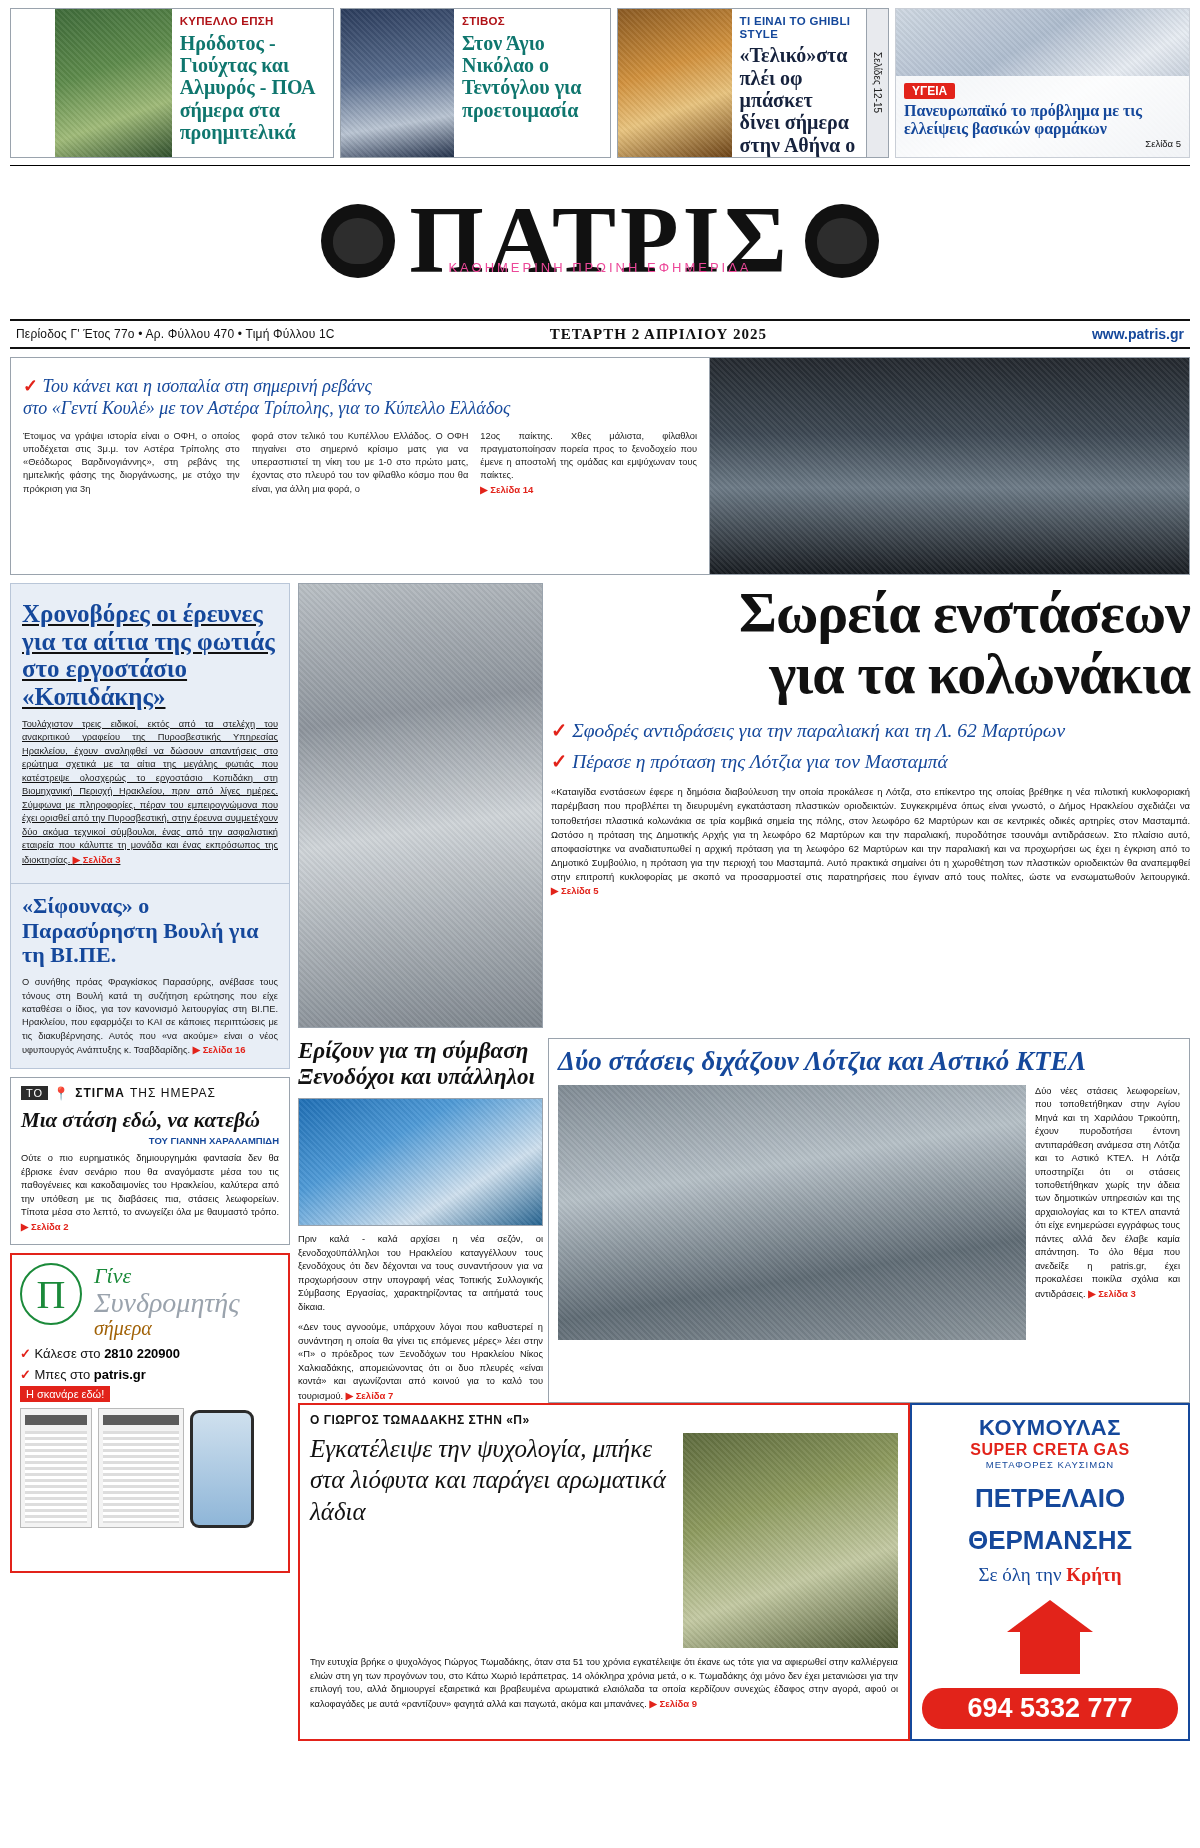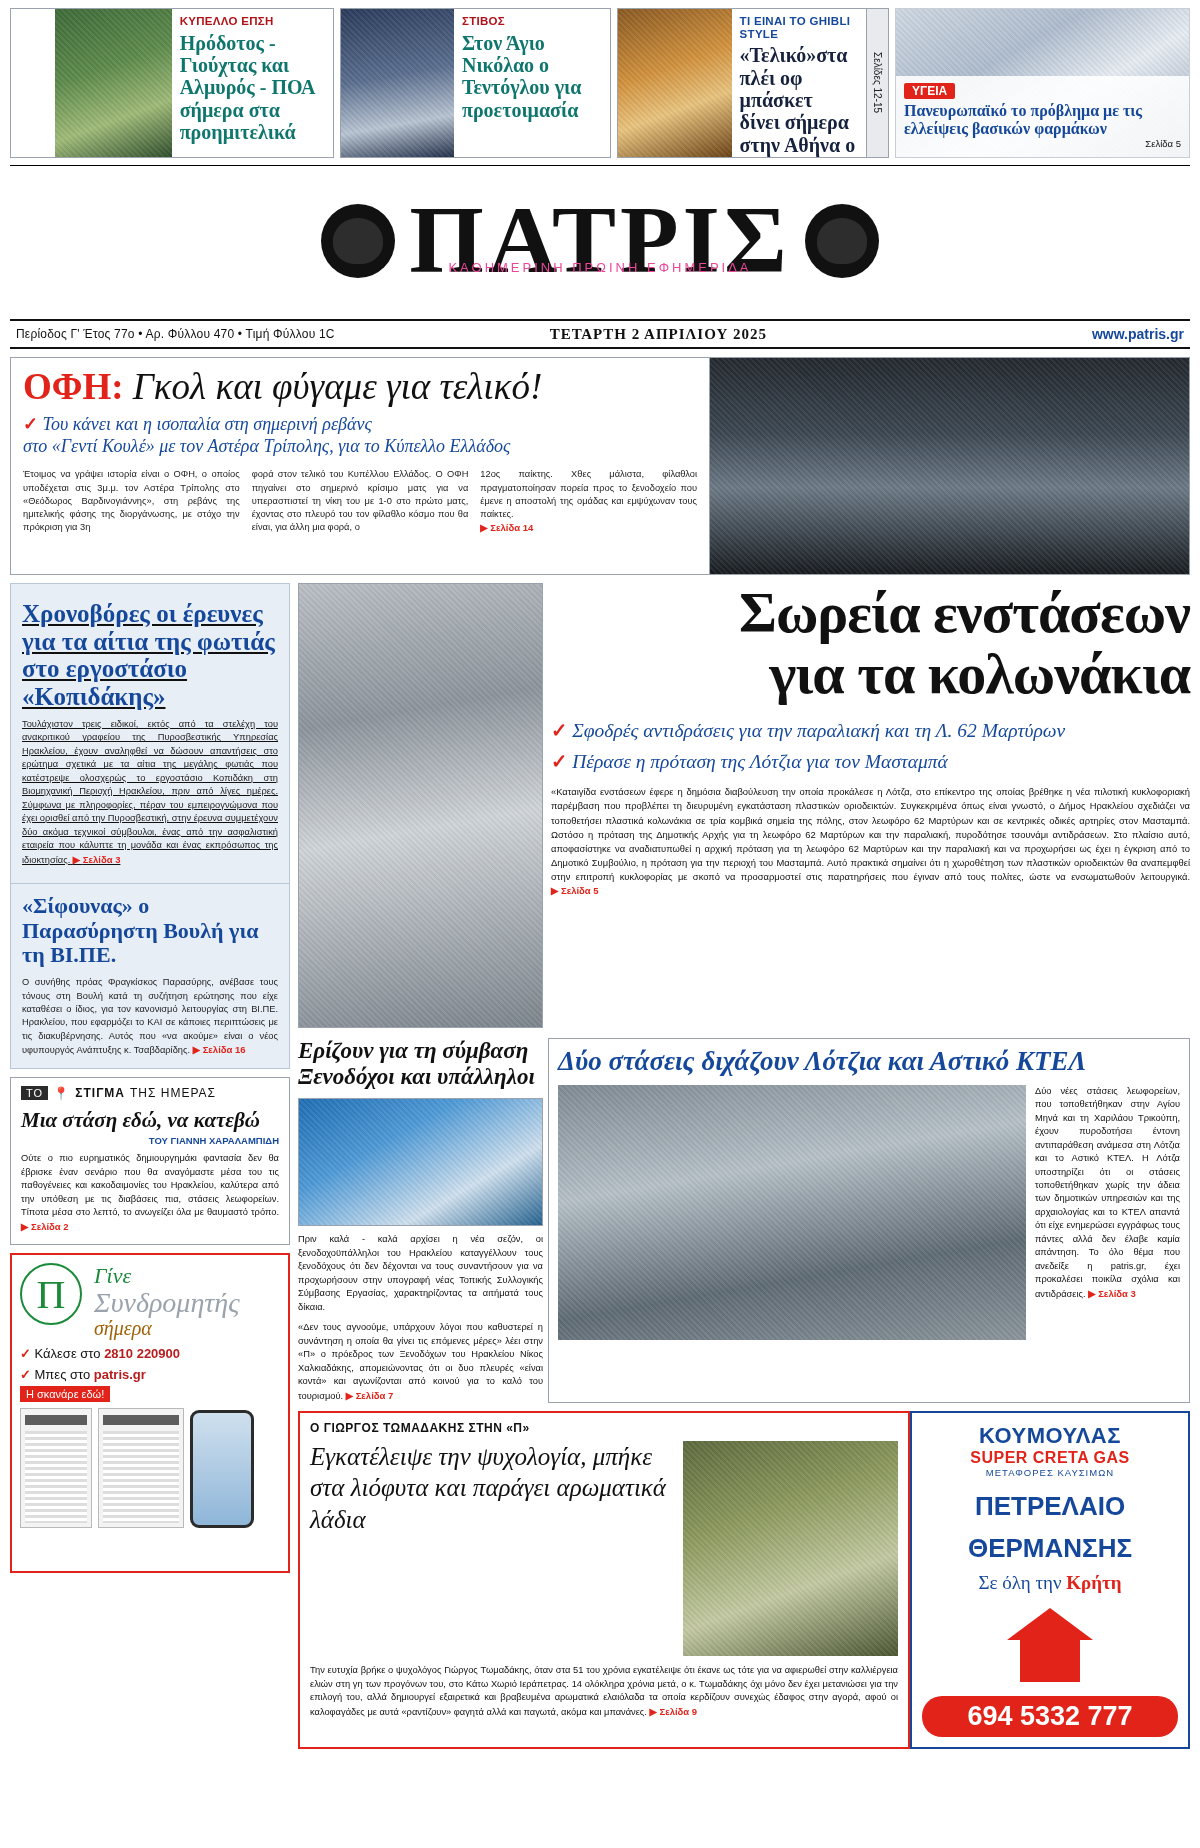--- a/index.html
+++ b/index.html
@@ -92,21 +92,21 @@
   .stigma-body { font-family:"Liberation Sans", sans-serif; font-size:9.3px; line-height:1.45; text-align:justify; margin-top:6px; }
 
   .sub-ad { border:2px solid #e2231a; margin-top:8px; padding:8px; position:relative; height:320px; overflow:hidden; background:#fff; }
   .sub-logo-box { width:62px; height:62px; border:2px solid #1b8a3a; border-radius:50%; display:flex; align-items:center; justify-content:center; font-family:"Liberation Serif", serif; font-size:40px; color:#1b8a3a; position:absolute; left:8px; top:8px; }
   .sub-head { margin-left:74px; }
   .sub-h1 { font-family:"Liberation Serif", serif; font-style:italic; font-size:22px; color:#1b8a3a; }
   .sub-h2 { font-family:"Liberation Serif", serif; font-style:italic; font-size:28px; color:#9aa3ad; line-height:1; }
   .sub-h3 { font-family:"Liberation Serif", serif; font-style:italic; font-size:20px; color:#a16207; }
   .sub-line { font-family:"Liberation Sans", sans-serif; font-size:13px; margin-top:6px; }
   .sub-line .chk { color:#e2231a; font-weight:bold; }
-  .sub-line .num { color:#b91c1c; font-weight:bold; }
+  .sub-line .num { color:#000000; font-weight:bold; }
   .sub-scan { background:#e2231a; color:#fff; font-family:"Liberation Sans", sans-serif; font-size:11px; padding:2px 6px; display:inline-block; margin-top:4px; }
   .sub-papers { display:flex; gap:6px; margin-top:6px; align-items:flex-end; }
   .paper-thumb { border:1px solid #b9b9b9; background:#f3f3f3; height:120px; position:relative; overflow:hidden; }
   .paper-thumb::before { content:""; position:absolute; left:4px; right:4px; top:6px; height:10px; background:#2b2b2b; opacity:.75; }
   .paper-thumb::after { content:""; position:absolute; left:4px; right:4px; top:22px; bottom:4px; background:repeating-linear-gradient(#ddd 0 3px, #fff 3px 6px); }
   .phone-mock { width:64px; height:118px; border:3px solid #2b2b2b; border-radius:9px; background:linear-gradient(180deg,#cfe0ee,#8fb6d8); }
 
   
   .bollard-row { display:flex; gap:8px; }
   .bollard-img { width:245px; height:445px; position:relative; overflow:hidden; border:1px solid #9aa3ad; }
@@ -120,21 +120,21 @@
   .hotel-col { width:245px; }
   .hotel-title { font-family:"Liberation Serif", serif; font-weight:bold; font-style:italic; font-size:23px; line-height:1.14; }
   .hotel-img { height:128px; position:relative; overflow:hidden; margin-top:8px; border:1px solid #9aa3ad; }
   .hotel-body { font-family:"Liberation Sans", sans-serif; font-size:9.3px; line-height:1.45; text-align:justify; margin-top:7px; }
   .ktel-col { flex:1; border:1px solid #9aa3ad; padding:8px 9px; }
   .ktel-title { font-family:"Liberation Serif", serif; font-weight:bold; font-style:italic; font-size:27px; color:#15489b; line-height:1.1; }
   .ktel-inner { display:flex; gap:9px; margin-top:8px; }
   .ktel-img { flex:1; height:255px; position:relative; overflow:hidden; }
   .ktel-text { width:145px; font-family:"Liberation Sans", sans-serif; font-size:9.3px; line-height:1.45; text-align:justify; }
 
-  .row3 { display:flex; gap:0; margin-top:8px; }
+  .row3 { display:flex; gap:0; }
   .olive-box { flex:1; border:2px solid #e2231a; padding:8px 10px; }
   .olive-kicker { font-family:"Liberation Sans", sans-serif; font-weight:bold; font-size:12px; letter-spacing:.5px; }
   .olive-flex { display:flex; gap:10px; margin-top:6px; }
   .olive-left { flex:1; }
   .olive-title { font-family:"Liberation Serif", serif; font-style:italic; font-size:25px; line-height:1.25; }
   .olive-body { font-family:"Liberation Sans", sans-serif; font-size:9.3px; line-height:1.46; text-align:justify; margin-top:8px; }
   .olive-img { width:215px; height:215px; position:relative; overflow:hidden; }
 
   .gas-ad { width:280px; border:2px solid #15489b; padding:10px; text-align:center; position:relative; overflow:hidden; }
   .gas-brand { font-family:"Liberation Sans", sans-serif; font-weight:bold; font-size:22px; color:#15489b; letter-spacing:.5px; }
@@ -210,24 +210,20 @@
   </div>
 
   <div class="infobar">
     <div class="left">Περίοδος Γ' Έτος 77ο • Αρ. Φύλλου 470 • Τιμή Φύλλου 1C</div>
     <div class="center">ΤΕΤΑΡΤΗ 2 ΑΠΡΙΛΙΟΥ 2025</div>
     <div class="right">www.patris.gr</div>
   </div>
 
   <div class="lead">
     <div class="lead-left">
-      <div class="lead-title">
-        <span class="ofi">ΟΦΗ:</span>
-        <span>Γκολ και φύγαμε για τελικό!</span>
-      </div>
       <div class="lead-sub">
         <div><span class="check">✓</span> <span>Του κάνει και η ισοπαλία στη σημερινή ρεβάνς</span></div>
         <div>στο «Γεντί Κουλέ» με τον Αστέρα Τρίπολης, για το Κύπελλο Ελλάδος</div>
       </div>
       <div class="lead-cols">
         <div>Έτοιμος να γράψει ιστορία είναι ο ΟΦΗ, ο οποίος υποδέχεται στις 3μ.μ. τον Αστέρα Τρίπολης στο «Θεόδωρος Βαρδινογιάννης», στη ρεβάνς της ημιτελικής φάσης της διοργάνωσης, με στόχο την πρόκριση για 3η</div>
         <div>φορά στον τελικό του Κυπέλλου Ελλάδος. Ο ΟΦΗ πηγαίνει στο σημερινό κρίσιμο ματς για να υπερασπιστεί τη νίκη του με 1-0 στο πρώτο ματς, έχοντας στο πλευρό του τον φίλαθλο κόσμο που θα είναι, για άλλη μια φορά, ο</div>
         <div>
           <span>12ος παίκτης. Χθες μάλιστα, φίλαθλοι πραγματοποίησαν πορεία προς το ξενοδοχείο που έμενε η αποστολή της ομάδας και εμψύχωναν τους παίκτες.</span>
           <div><span class="page-ref">▶ <span>Σελίδα 14</span></span></div>

